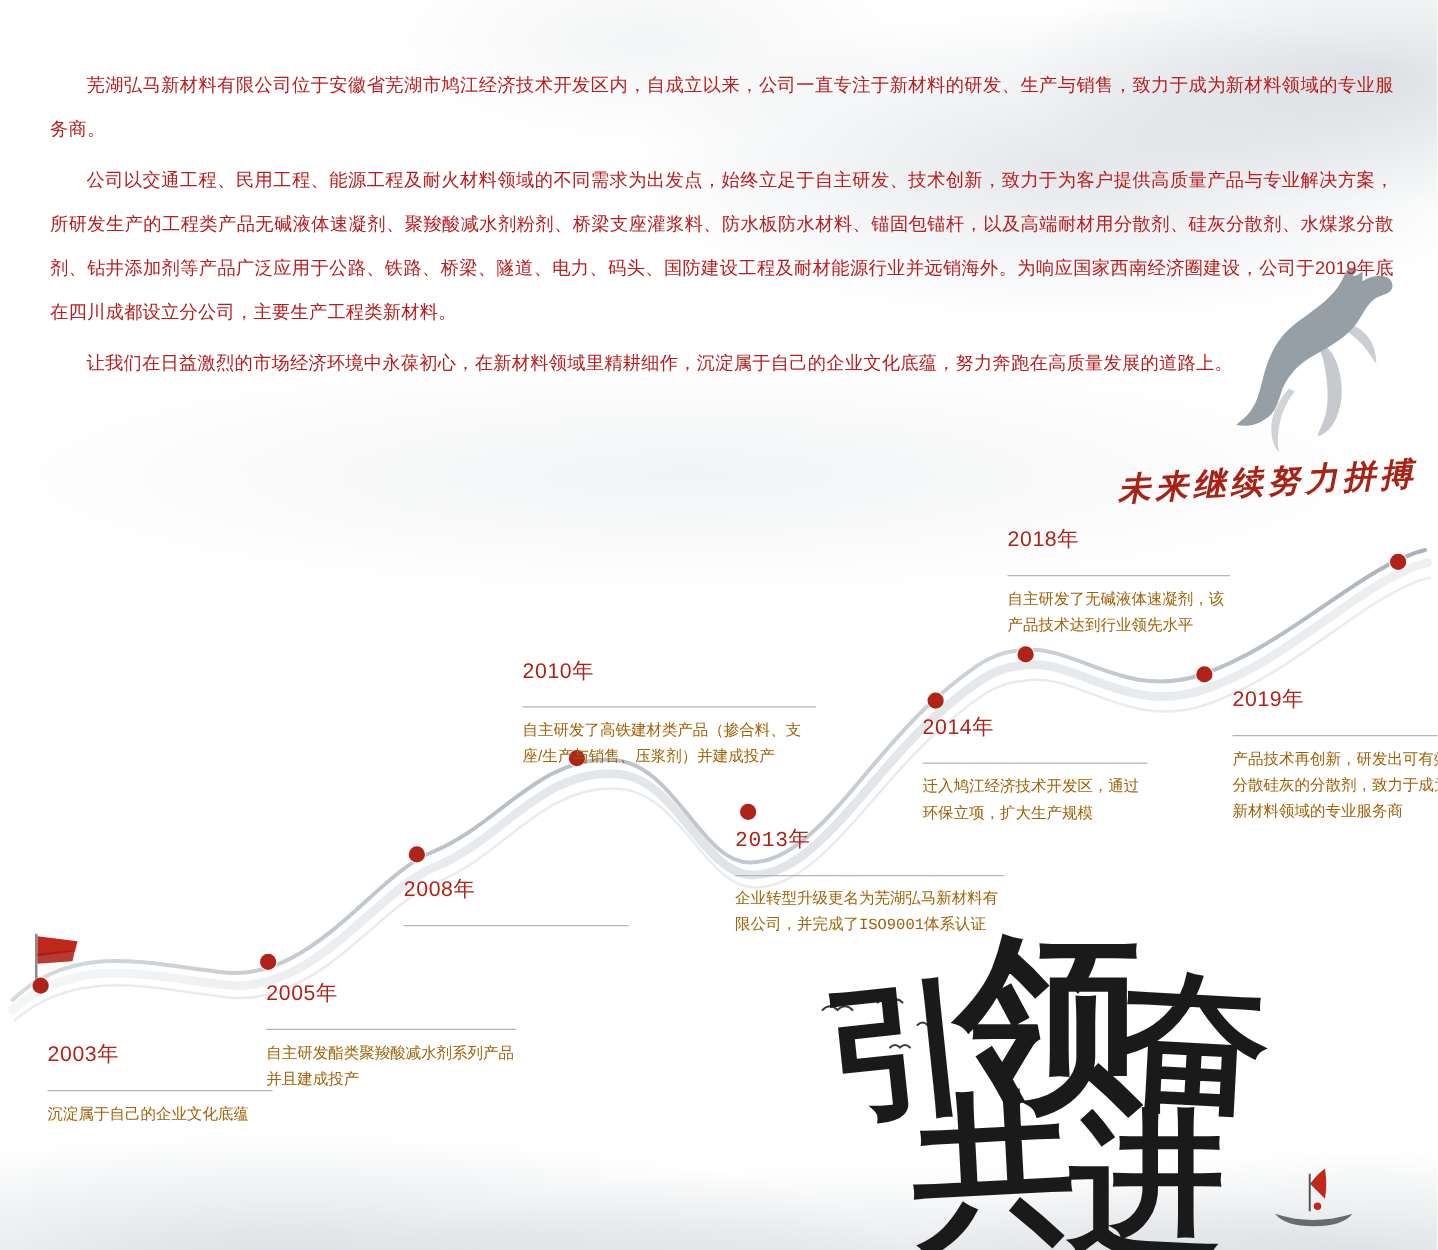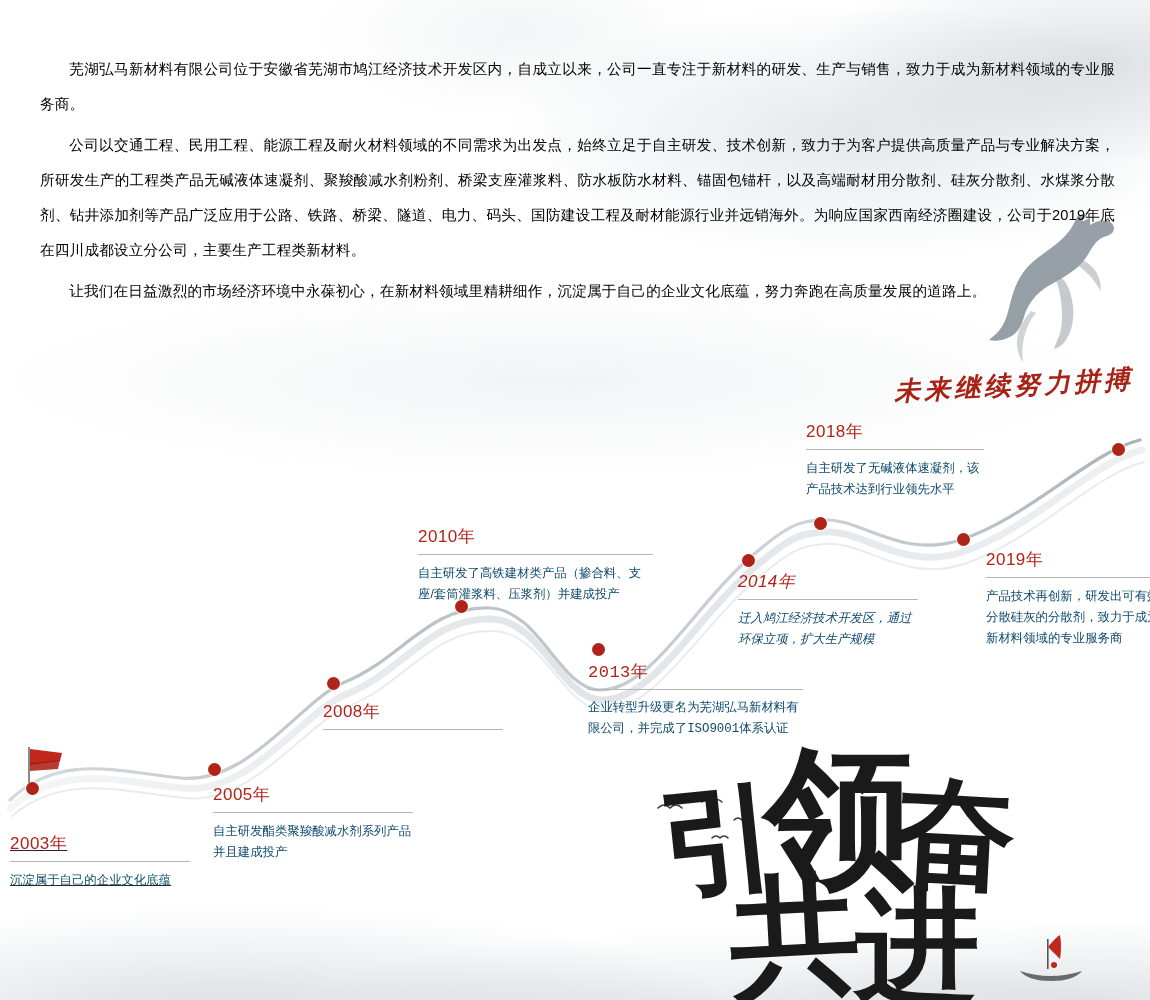--- a/index.html
+++ b/index.html
@@ -25,21 +25,21 @@
       radial-gradient(ellipse 600px 130px at 62% 108%, rgba(120,135,150,.22), rgba(120,135,150,0) 72%),
       radial-gradient(ellipse 520px 120px at 95% 102%, rgba(120,135,150,.24), rgba(120,135,150,0) 72%);
   }
   .wash-mid{
     position:absolute;left:0;right:0;top:250px;height:260px;
     background:radial-gradient(ellipse 760px 130px at 48% 50%, rgba(130,142,155,.10), rgba(130,142,155,0) 75%);
   }
   
   .intro{
     position:absolute;left:40px;top:52px;width:1075px;
-    font-size:14.6px;line-height:35px;color:#000000;text-align:justify;
+    font-size:14.6px;line-height:35px;color:#b91c1c;text-align:justify;
     letter-spacing:.2px;
   }
   .intro p{margin:0 0 6px 0;text-indent:2em;}
   
   .slogan{
     position:absolute;right:16px;top:368px;
     font-family:"Liberation Serif","DejaVu Serif",serif;
     font-size:26px;color:#a82216;letter-spacing:4px;
     font-weight:bold;font-style:italic;
     transform:rotate(-3deg);
@@ -55,25 +55,25 @@
   .cg2{left:125px;top:20px;font-size:150px;}
   .cg3{left:255px;top:55px;font-size:120px;transform:rotate(3deg);}
   .cg4{left:90px;top:150px;font-size:130px;transform:rotate(-3deg);}
   .cg5{left:215px;top:165px;font-size:125px;}
   
   .timeline-svg{position:absolute;left:0;top:400px;width:1150px;height:450px;}
   
   .milestone{position:absolute;}
   .ms-year{
     font-size:17px;color:#b02318;font-weight:normal;
-    padding-bottom:6px;margin-bottom:8px;
+    padding-bottom:17px;margin-bottom:8px;
     border-bottom:1px solid #b5b5b5;
     letter-spacing:.5px;
   }
-  .ms-desc{font-size:12.4px;line-height:21px;color:#0c4a6e;}
+  .ms-desc{font-size:12.4px;line-height:21px;color:#a16207;}
   .dot{
     position:absolute;width:13px;height:13px;border-radius:50%;
     background:#b02318;box-shadow:0 0 0 1px rgba(255,255,255,.7);
   }
   .flag{position:absolute;width:46px;height:40px;}
   .boat{position:absolute;left:1010px;top:935px;width:90px;height:50px;}
   .birds{position:absolute;left:650px;top:780px;width:120px;height:70px;}
   .horse{position:absolute;right:20px;top:215px;width:190px;height:170px;opacity:.85;}
 </style>
 </head>
@@ -156,45 +156,45 @@
   <span class="cg5">进</span>
 </div>
 
 <svg class="boat" viewBox="0 0 90 50">
   <path d="M10 36 q30 10 62 0 q-8 10 -31 10 q-23 0 -31 -10z" fill="#6a6a6a"></path>
   <path d="M38 12 q8 -10 12 -12 q2 12 0 24 z" fill="#c0281c"></path>
   <rect x="37" y="4" width="1.6" height="30" fill="#555"></rect>
   <circle cx="44" cy="30" r="3" fill="#c0281c"></circle>
 </svg>
 
-<div class="milestone" style="left:10px;top:832px;width:180px;text-decoration:underline;">
+<div class="milestone" style="left:38px;top:832px;width:180px;">
   <div class="ms-year">2003年</div>
   <div class="ms-desc">沉淀属于自己的企业文化底蕴</div>
 </div>
 
 <div class="milestone" style="left:200px;top:783px;width:200px;margin-left:13px;">
   <div class="ms-year">2005年</div>
   <div class="ms-desc">自主研发酯类聚羧酸减水剂系列产品并且建成投产</div>
 </div>
 
 <div class="milestone" style="left:323px;top:700px;width:180px;">
   <div class="ms-year">2008年</div>
 </div>
 
 <div class="milestone" style="left:418px;top:525px;width:235px;">
   <div class="ms-year">2010年</div>
-  <div class="ms-desc">自主研发了高铁建材类产品（掺合料、支座/套筒灌浆料、压浆剂）并建成投产</div>
+  <div class="ms-desc">自主研发了高铁建材类产品（掺合料、支座/生产与销售、压浆剂）并建成投产</div>
 </div>
 
 <div class="milestone" style="left:588px;top:660px;width:215px;font-family:Liberation Mono, monospace;">
   <div class="ms-year">2013年</div>
   <div class="ms-desc">企业转型升级更名为芜湖弘马新材料有限公司，并完成了ISO9001体系认证</div>
 </div>
 
-<div class="milestone" style="left:738px;top:570px;width:180px;font-style:italic;">
+<div class="milestone" style="left:738px;top:570px;width:180px;">
   <div class="ms-year">2014年</div>
   <div class="ms-desc">迁入鸠江经济技术开发区，通过环保立项，扩大生产规模</div>
 </div>
 
 <div class="milestone" style="left:806px;top:420px;width:178px;">
   <div class="ms-year">2018年</div>
   <div class="ms-desc">自主研发了无碱液体速凝剂，该产品技术达到行业领先水平</div>
 </div>
 
 <div class="milestone" style="left:986px;top:548px;width:180px;">

